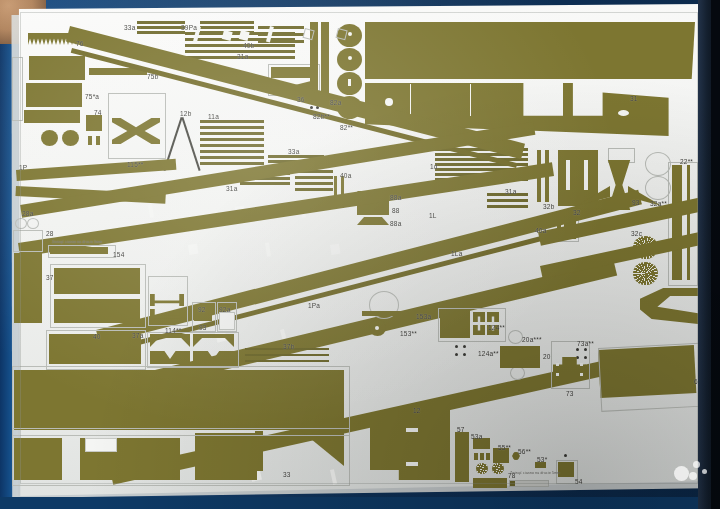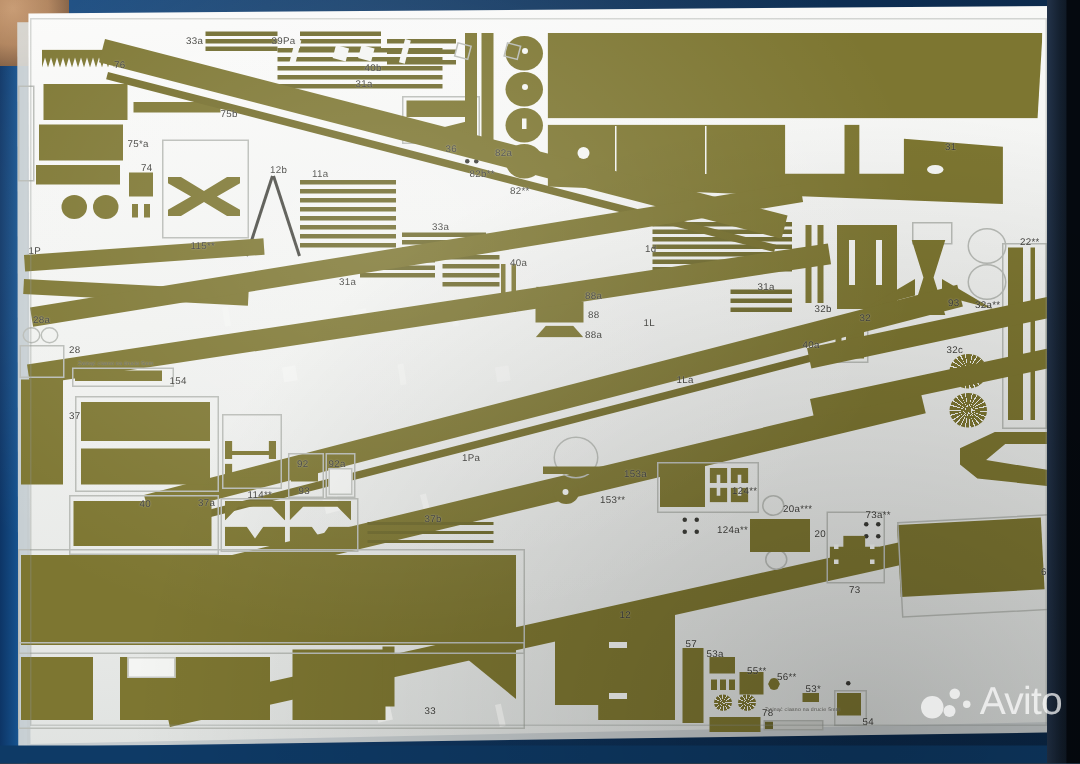--- a/index.html
+++ b/index.html
@@ -456,16 +456,15 @@
 
   <div class="photo-light"></div>
 
   <div class="wm">
     <span class="dots">
       <i class="d1"></i>
         <i class="d2"></i>
         <i class="d3"></i>
         <i class="d4"></i>
     </span>
-    <span class="txt">Avito</span>
   </div>
 
 </div>
 
 </body></html>

